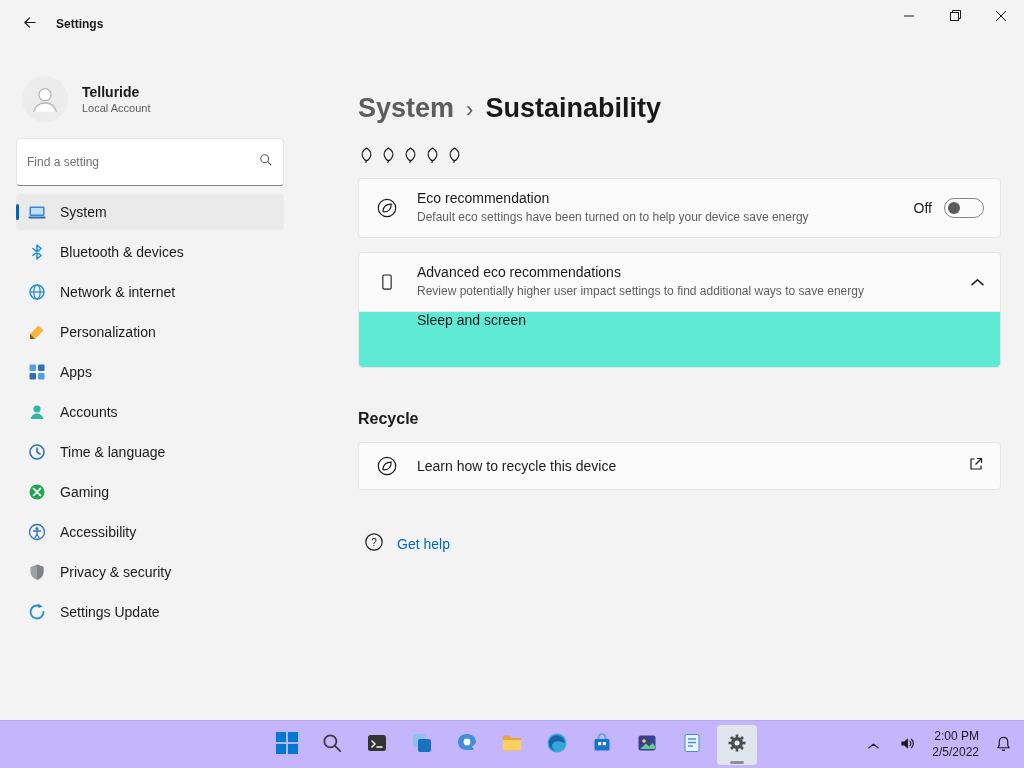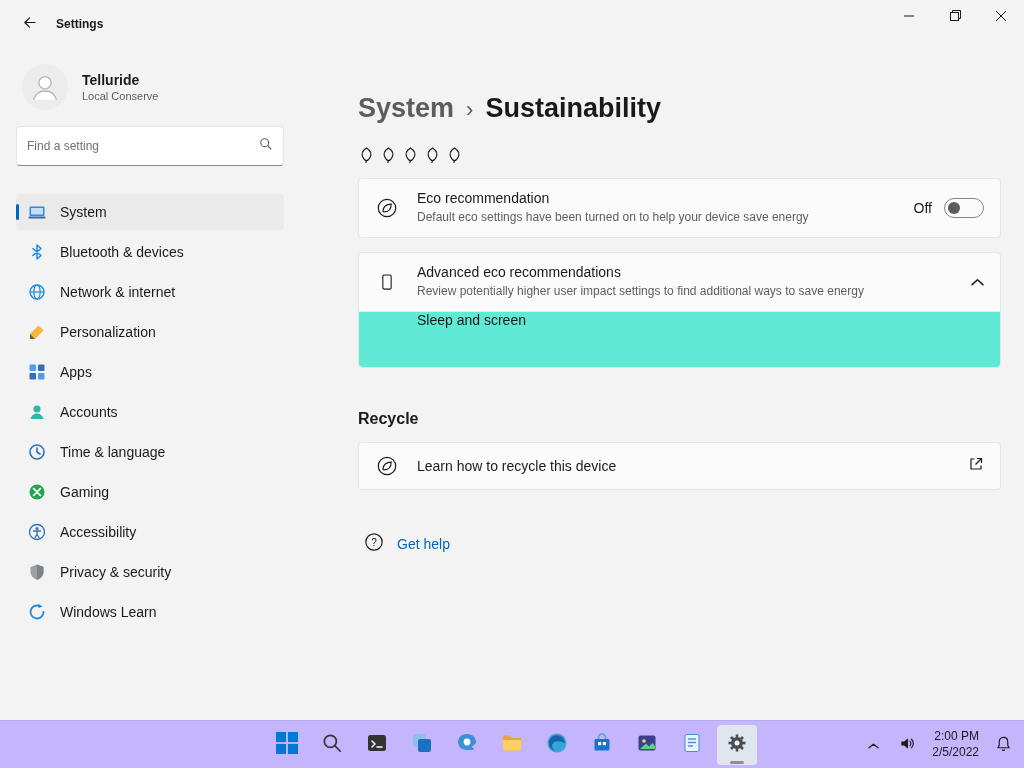--- a/index.html
+++ b/index.html
@@ -9,25 +9,25 @@
 
   
   .titlebar { position:absolute; top:0; left:0; right:0; height:48px; }
   .back-btn { position:absolute; left:10px; top:8px; width:38px; height:32px; border:none; background:transparent; display:flex; align-items:center; justify-content:center; border-radius:4px; cursor:pointer; }
   .tb-title { position:absolute; left:56px; top:17px; font-size:12px;font-weight:bold; }
   .win-controls { position:absolute; right:0; top:0; display:flex; }
   .win-btn { width:46px; height:32px; border:none; background:transparent; display:flex; align-items:center; justify-content:center; cursor:pointer; }
 
   
   .sidebar { position:absolute; top:48px; left:0; width:300px; bottom:48px; padding:6px 16px 0 16px; }
-  .user-row { display:flex; align-items:center; gap:14px; margin:10px 0 16px 6px; cursor:pointer; }
+  .user-row { display:flex; align-items:center; gap:14px; margin:22px 0 16px 6px; cursor:pointer; }
   .avatar { width:46px; height:46px; border-radius:50%; background:#ececec; display:flex; align-items:center; justify-content:center; overflow:hidden; }
   .user-name { font-size:14px; font-weight:700; }
   .user-type { font-size:11px; color:#5e5e5e; margin-top:2px; }
-  .searchbox { position:relative; height:40px; background:#ffffff; border:1px solid #e5e5e5; border-bottom:1px solid #868686; border-radius:4px; display:flex; align-items:center; padding:0 10px; margin-bottom:28px; }
+  .searchbox { position:relative; height:48px; background:#ffffff; border:1px solid #e5e5e5; border-bottom:1px solid #868686; border-radius:4px; display:flex; align-items:center; padding:0 10px; margin-bottom:8px; }
   .searchbox input { border:none; outline:none; flex:1; background:transparent; font-family:inherit; font-size:12px; color:#1a1a1a; }
   .searchbox input::placeholder { color:#707070; }
   .nav { display:flex; flex-direction:column; gap:4px; }
   .nav-item { position:relative; display:flex; align-items:center; gap:14px; height:36px; padding:0 12px; border-radius:4px; font-size:14px; cursor:pointer; }
   .nav-item.selected { background:#eaeaea; }
   .nav-item.selected::before { content:""; position:absolute; left:0; top:10px; width:3px; height:16px; border-radius:2px; background:var(--accent); }
   .nav-icon { width:18px; height:18px; flex:0 0 18px; display:flex; align-items:center; justify-content:center; }
 
   
   .main { position:absolute; left:358px; right:23px; top:48px; bottom:48px; }
@@ -100,21 +100,21 @@
 <aside class="sidebar">
   <div class="user-row">
     <span class="avatar">
       <svg width="34" height="34" viewBox="0 0 24 24">
           <circle cx="12" cy="9" r="4.3" fill="#ffffff" stroke="#b9b9b9"></circle>
           <path d="M3.8 21 C5.3 16.6 8.6 14.8 12 14.8 s6.7 1.8 8.2 6.2" fill="#ffffff" stroke="#b9b9b9"></path>
         </svg>
     </span>
     <div>
       <div class="user-name">Telluride</div>
-      <div class="user-type">Local Conserve</div>
+      <div class="user-type">Local Account</div>
     </div>
   </div>
 
   <div class="searchbox">
     <input type="text" placeholder="Find a setting" style="">
     <span>
       <svg width="14" height="14" viewBox="0 0 16 16">
           <circle cx="6.5" cy="6.5" r="4.5" fill="none" stroke="#5f5f5f" stroke-width="1.3"></circle>
           <line x1="10" y1="10" x2="14" y2="14" stroke="#5f5f5f" stroke-width="1.3"></line>
         </svg>
@@ -216,21 +216,21 @@
       </span>
       <span>Privacy &amp; security</span>
     </div>
     <div class="nav-item">
       <span class="nav-icon">
         <svg width="18" height="18" viewBox="0 0 18 18">
             <path d="M15.5 9 A6.5 6.5 0 1 1 11.5 3" fill="none" stroke="#1e8ae0" stroke-width="1.8" stroke-linecap="round"></path>
             <path d="M10.2 0.8 L10.6 5 L14.6 3.4 Z" fill="#1e8ae0"></path>
           </svg>
       </span>
-      <span>Windows Learn</span>
+      <span>Settings Update</span>
     </div>
   </nav>
 </aside>
 
 <main class="main">
   <div class="breadcrumb">
     <span class="bc-parent">System</span>
     <span class="bc-sep">›</span>
     <span class="bc-current">Sustainability</span>
   </div>

